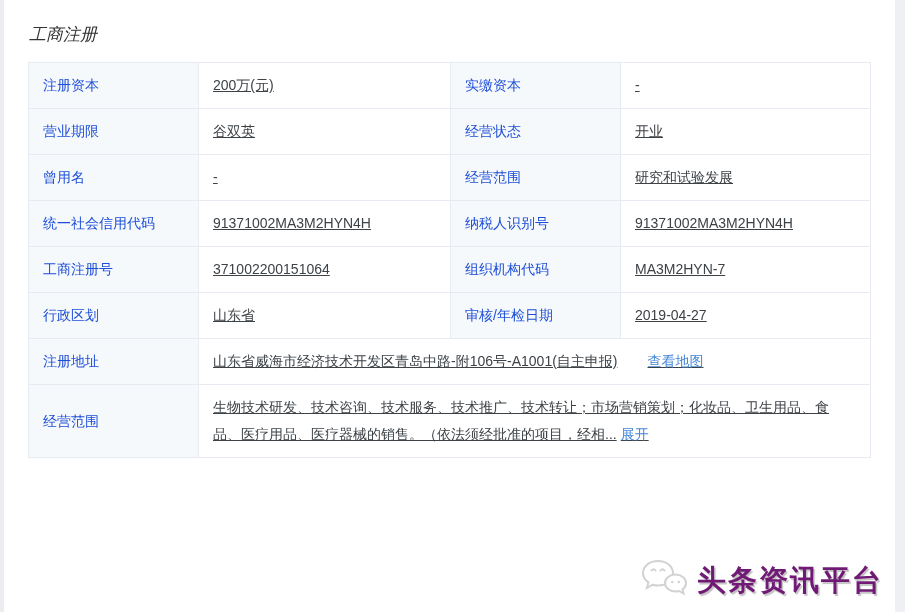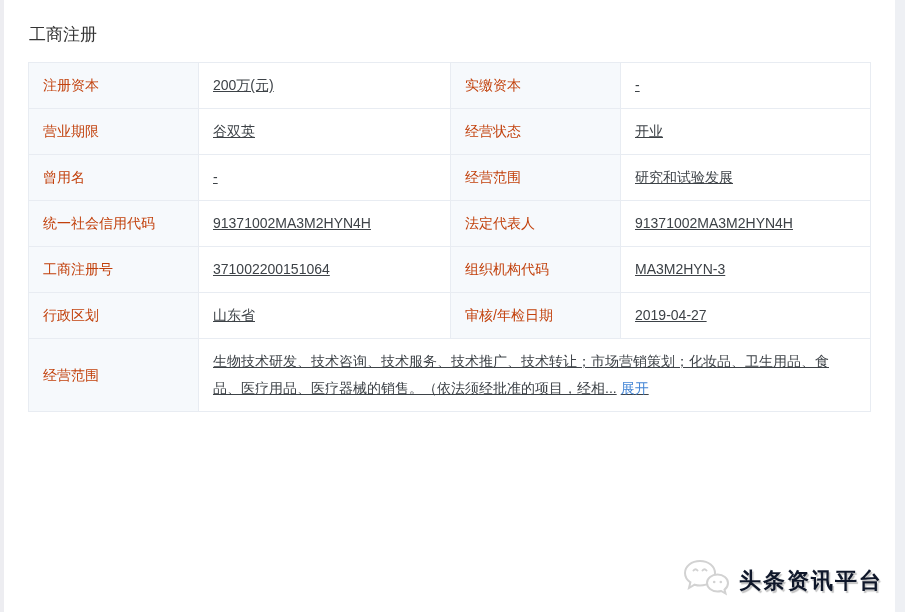--- a/index.html
+++ b/index.html
@@ -23,38 +23,39 @@
   .content {
     position: absolute; left: 28px; top: 0;
     width: 842px;
   }
   .section-title {
     font-size: 17px;
     font-weight: normal;
     color: #333;
     margin: 25px 0 17px 1px;
     line-height: 20px;
+    font-style: italic;
   }
   table.info-table {
     border-collapse: collapse;
     table-layout: fixed;
     width: 842px;
     background: #fff;
   }
   table.info-table td {
     border: 1px solid #e8ecf2;
     font-size: 14px;
     padding: 9px 14px;
     line-height: 27px;
     vertical-align: middle;
     word-break: break-all;
   }
   td.lbl {
     background: #f6f9fc;
-    color: #c2410c;
+    color: #1d4ed8;
     border-right-color: #eef2f7;
   }
   td.val {
     color: #3d4247;
     text-decoration: underline;
   }
   a.link {
     color: #4486d6;
     text-decoration: none;
     cursor: pointer;
@@ -64,24 +65,24 @@
   .watermark {
     position: absolute;
     right: 22px;
     bottom: 8px;
     display: flex;
     align-items: center;
     gap: 9px;
     pointer-events: none;
   }
   .watermark-text {
-    font-size: 22px;
+    font-size: 29px;
     font-weight: bold;
     letter-spacing: 2px;
-    color: #0f172a;
+    color: #701a75;
     text-shadow: 1.5px 1.5px 1px #c3c3c3, -0.5px -0.5px 0 #ffffff;
     white-space: nowrap;
   }
 </style>
 </head>
 <body>
 
 <div class="edge-left"></div>
 <div class="edge-right"></div>
 
@@ -110,34 +111,40 @@
       </tr>
       <tr>
         <td class="lbl">曾用名</td>
         <td class="val">-</td>
         <td class="lbl">经营范围</td>
         <td class="val">研究和试验发展</td>
       </tr>
       <tr>
         <td class="lbl">统一社会信用代码</td>
         <td class="val">91371002MA3M2HYN4H</td>
-        <td class="lbl">法定代表人</td>
+        <td class="lbl">纳税人识别号</td>
         <td class="val">91371002MA3M2HYN4H</td>
       </tr>
       <tr>
         <td class="lbl">工商注册号</td>
         <td class="val">371002200151064</td>
         <td class="lbl">组织机构代码</td>
-        <td class="val">MA3M2HYN-3</td>
+        <td class="val">MA3M2HYN-7</td>
       </tr>
       <tr>
         <td class="lbl">行政区划</td>
         <td class="val">山东省</td>
         <td class="lbl">审核/年检日期</td>
         <td class="val">2019-04-27</td>
+      </tr>
+      <tr>
+        <td class="lbl">注册地址</td>
+        <td class="val" colspan="3">
+          <span>山东省威海市经济技术开发区青岛中路-附106号-A1001(自主申报)</span><a class="link map-link">查看地图</a>
+        </td>
       </tr>
       <tr>
         <td class="lbl">经营范围</td>
         <td class="val" colspan="3">
           <span>生物技术研发、技术咨询、技术服务、技术推广、技术转让；市场营销策划；化妆品、卫生用品、食品、医疗用品、医疗器械的销售。（依法须经批准的项目，经相...</span><a class="link expand-link">展开</a>
         </td>
       </tr>
     </tbody>
   </table>
 </div>

